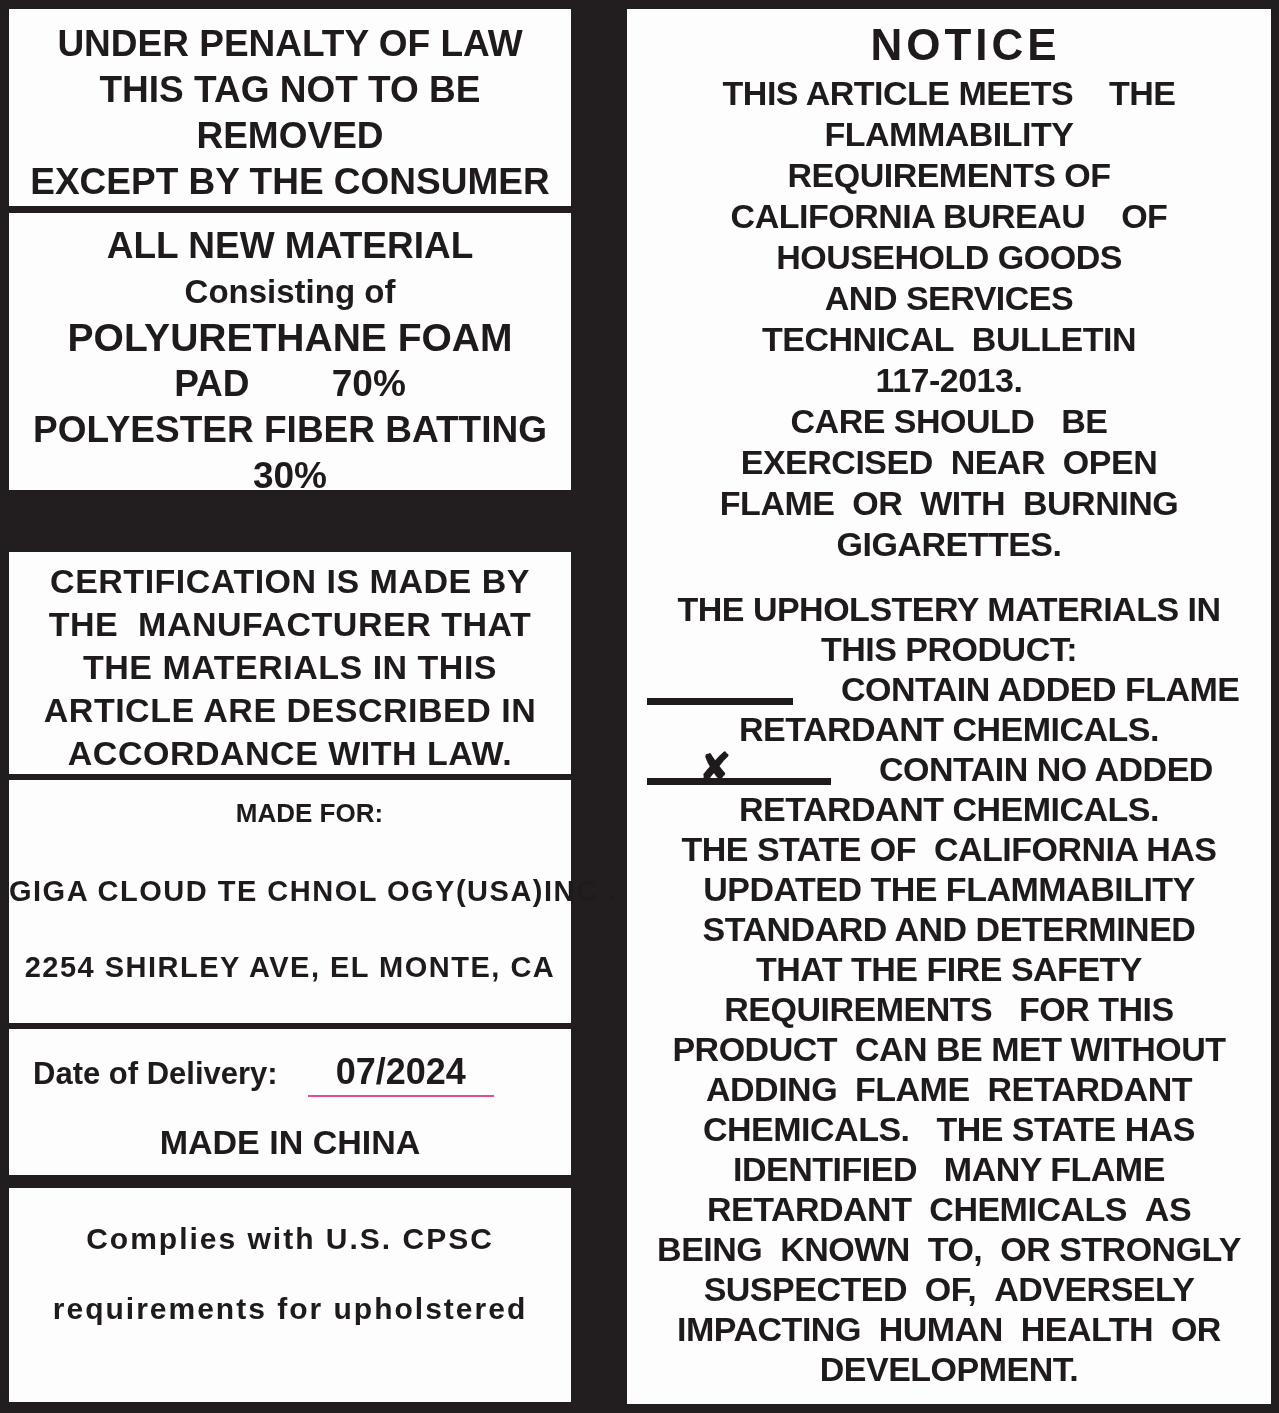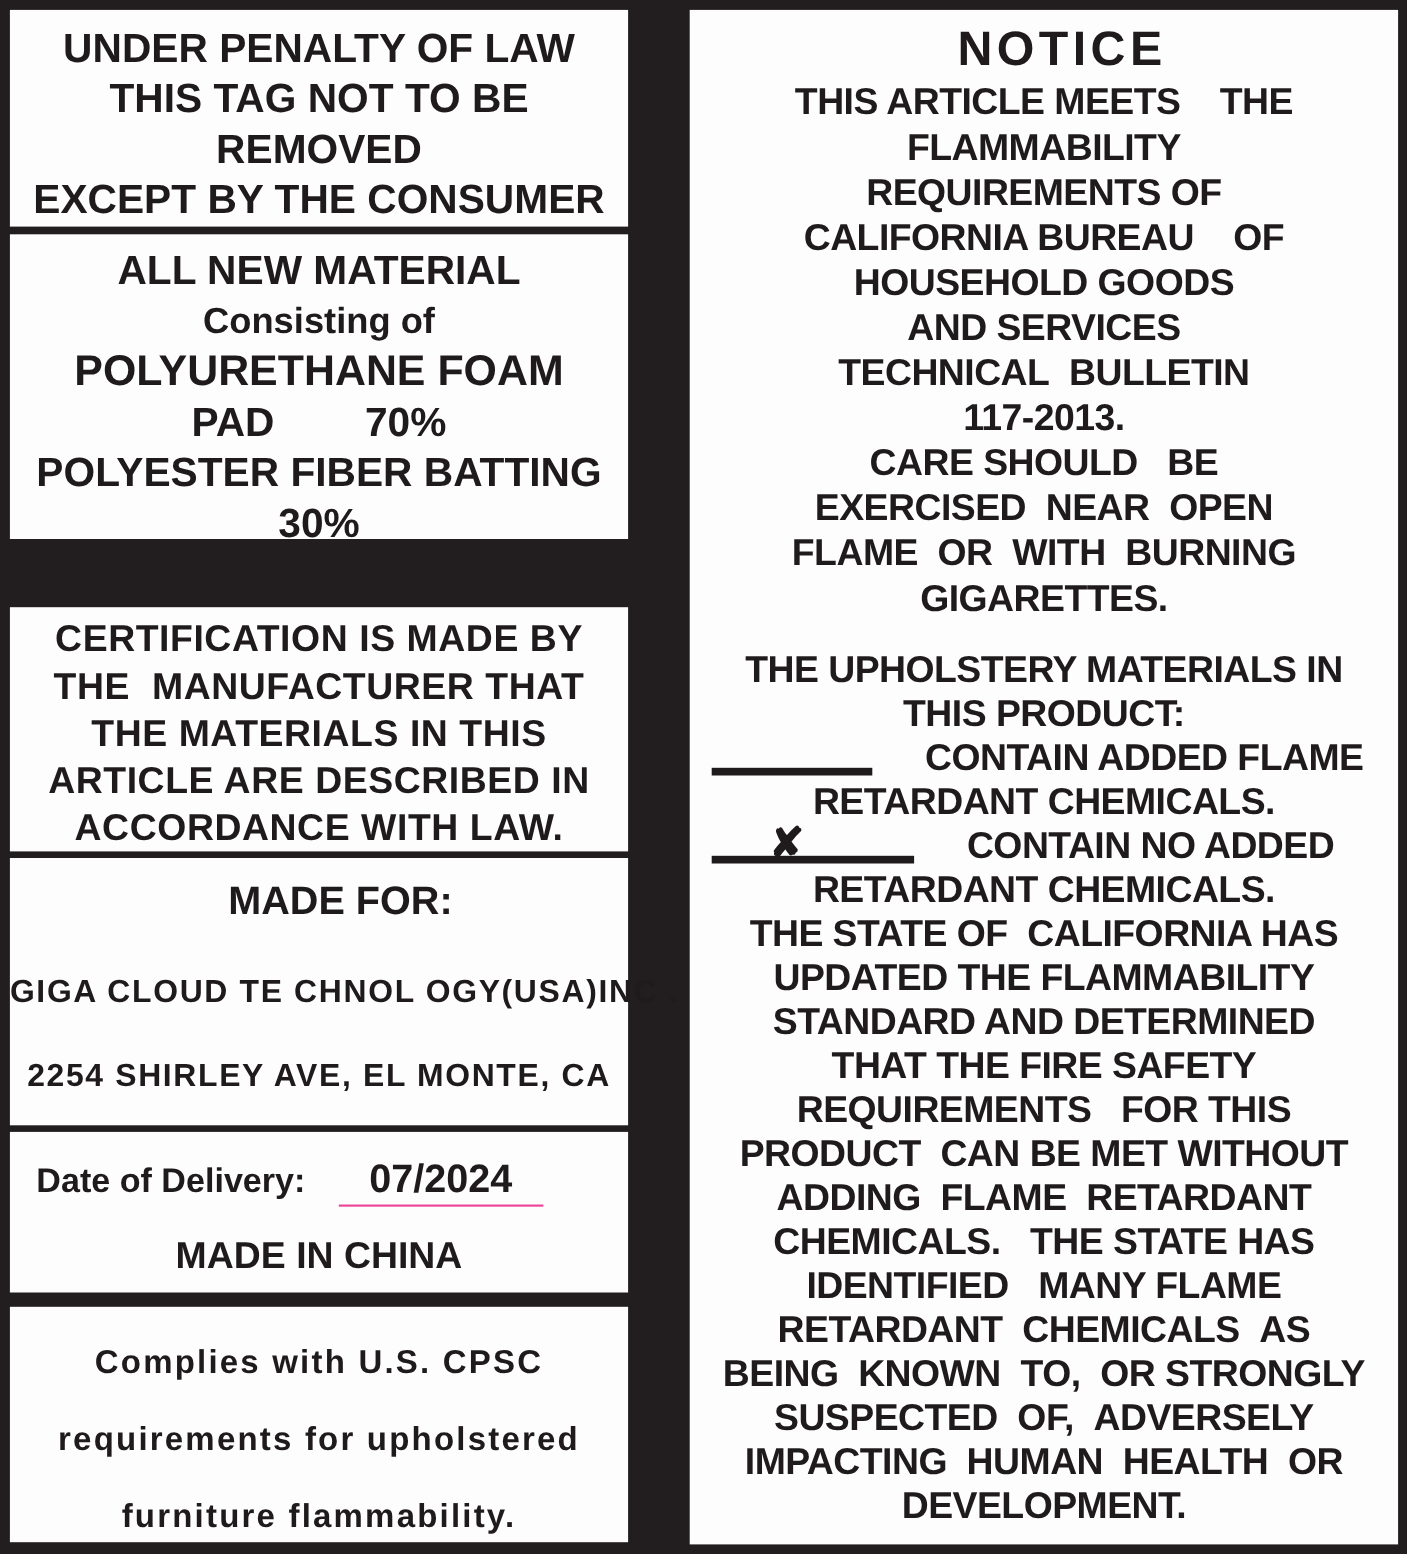--- a/index.html
+++ b/index.html
@@ -22,21 +22,21 @@
   .ln { white-space: nowrap; }
 
   
   .box-penalty  { left: 9px;  top: 9px;    width: 562px; height: 197px; padding-top: 12px; font-size: 37px; line-height: 46px; }
   .box-material { left: 9px;  top: 213px;  width: 562px; height: 277px; padding-top: 10px; font-size: 37px; line-height: 46px; }
   .m-lg  { font-size: 39px; }
   .m-sm  { font-size: 33px; }
   .box-reg      { left: 9px;  top: 497px;  width: 562px; height: 48px;  font-size: 36px; line-height: 48px; letter-spacing: 1px; }
   .box-cert     { left: 9px;  top: 552px;  width: 562px; height: 222px; padding-top: 8px; font-size: 34px; line-height: 43px; letter-spacing: 0.5px; }
   .box-madefor  { left: 9px;  top: 780px;  width: 562px; height: 243px; }
-  .mf-title { margin-top: 18px; font-size: 36px; margin-left: 39px; }
+  .mf-title { margin-top: 18px; font-size: 26px; margin-left: 39px; }
   .mf-lines { margin-top: 24px; font-size: 29px; line-height: 76px; letter-spacing: 1.5px; }
   .box-delivery { left: 9px;  top: 1029px; width: 562px; height: 146px; }
   .del-row { display: flex; align-items: baseline; margin: 22px 0 0 24px; text-align: left; }
   .del-label { font-size: 31px; text-align: center; }
   .del-value { margin-left: 30px; font-size: 36px; padding: 0 28px 2px 28px; border-bottom: 2px solid #ec4899; }
   .del-origin { margin-top: 26px; font-size: 34px; }
   .box-cpsc     { left: 9px;  top: 1188px; width: 562px; height: 214px; padding-top: 16px; font-size: 30px; line-height: 70px; letter-spacing: 2px; }
 
   
   .col-right { left: 627px; top: 9px; width: 644px; height: 1395px; padding-top: 8px; letter-spacing: -0.5px; }
@@ -101,21 +101,20 @@
     <div class="del-row">
       <span class="del-label">Date of Delivery:</span>
       <span class="del-value">07/2024</span>
     </div>
     <div class="del-origin">MADE IN CHINA</div>
   </section>
 
   <section class="box box-cpsc">
       <div class="ln">Complies with U.S. CPSC</div>
       <div class="ln">requirements for upholstered</div>
-      <div class="ln">furniture flammability.</div>
     </section>
 
   <section class="box col-right">
     <div class="notice-title">NOTICE</div>
 
     <div class="para1">
         <div class="ln">THIS ARTICLE MEETS&nbsp;&nbsp;&nbsp;&nbsp;THE</div>
         <div class="ln">FLAMMABILITY</div>
         <div class="ln">REQUIREMENTS OF</div>
         <div class="ln">CALIFORNIA BUREAU&nbsp;&nbsp;&nbsp;&nbsp;OF</div>

